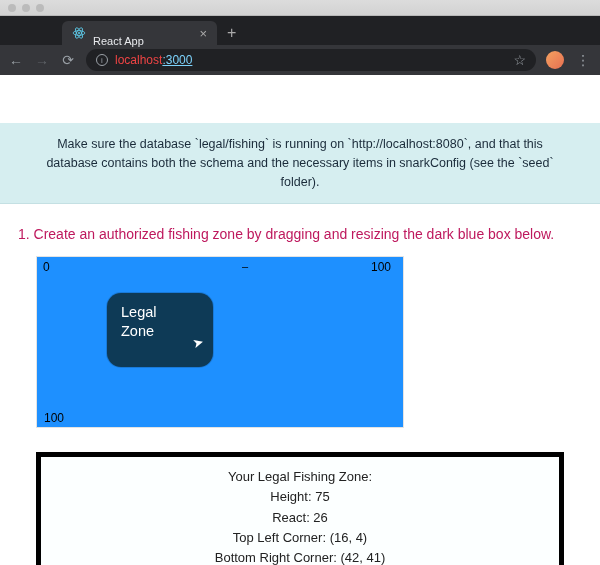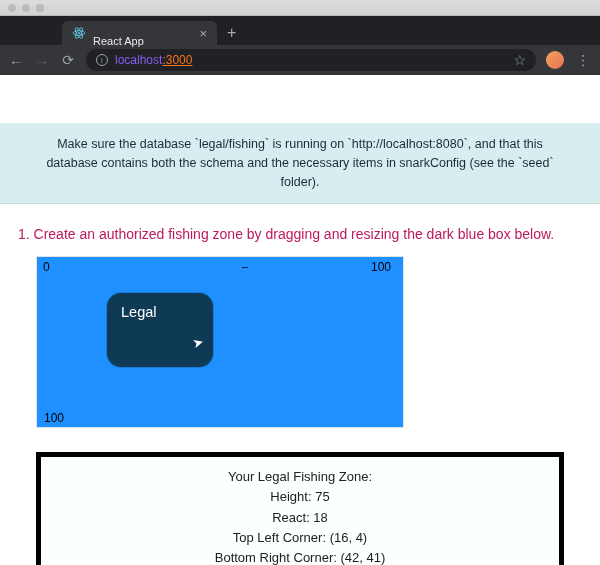--- a/index.html
+++ b/index.html
@@ -61,22 +61,22 @@
       background: #202124;
       border-radius: 11px;
       display: flex;
       align-items: center;
       padding: 0 10px;
       color: #e8eaed;
       font-size: 12px;
       gap: 7px;
     }
     .omnibox .info-icon { width: 12px; height: 12px; border: 1px solid #9aa0a6; border-radius: 50%; display: flex; align-items: center; justify-content: center; font-size: 8px; color: #9aa0a6; }
-    .url-host { color: #8b5cf6; }
-    .url-path { color: #f97316; text-decoration: underline; }
+    .url-host { color: #ef4444; }
+    .url-path { color: #7dd3fc; text-decoration: underline; }
     .star-icon { color: #9aa0a6; font-size: 14px; cursor: pointer; }
     .avatar { width: 18px; height: 18px; border-radius: 50%; background: linear-gradient(135deg, #f4a261, #e76f51); cursor: pointer; }
     .kebab { color: #9aa0a6; font-size: 14px; cursor: pointer; padding: 0 2px; }
     .page-content {
       background: #ffffff;
       height: calc(565px - 75px);
       overflow: hidden;
     }
     .info-banner {
       background: #d6eef0;
@@ -202,32 +202,33 @@
 
     <div class="canvas-wrap">
       <div class="canvas">
         <span class="canvas-label tl">0</span>
         <span class="canvas-tick">–</span>
         <span class="canvas-label tr">100</span>
         <span class="canvas-label bl">100</span>
 
         <div class="legal-box">
           <div>Legal</div>
+          <div>Zone</div>
           <span class="cursor-arrow">➤</span>
         </div>
       </div>
     </div>
 
     <div class="zone-details">
       <div>Your Legal Fishing Zone:</div>
       <div>
         <span>Height: </span><span>75</span>
       </div>
       <div>
-        <span>React: </span><span>18</span>
+        <span>React: </span><span>26</span>
       </div>
       <div>
         <span>Top Left Corner: </span><span>(16, 4)</span>
       </div>
       <div>
         <span>Bottom Right Corner: </span><span>(42, 41)</span>
       </div>
     </div>
 
     <div class="step-heading step2">2. Put in your (secret) fishing location.</div>

